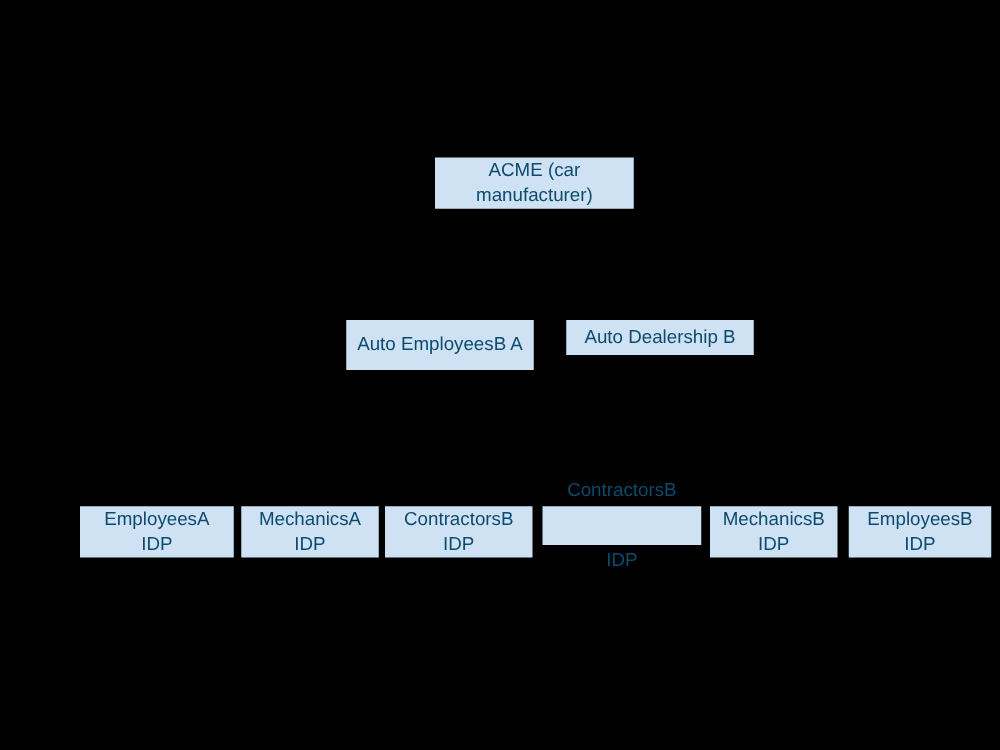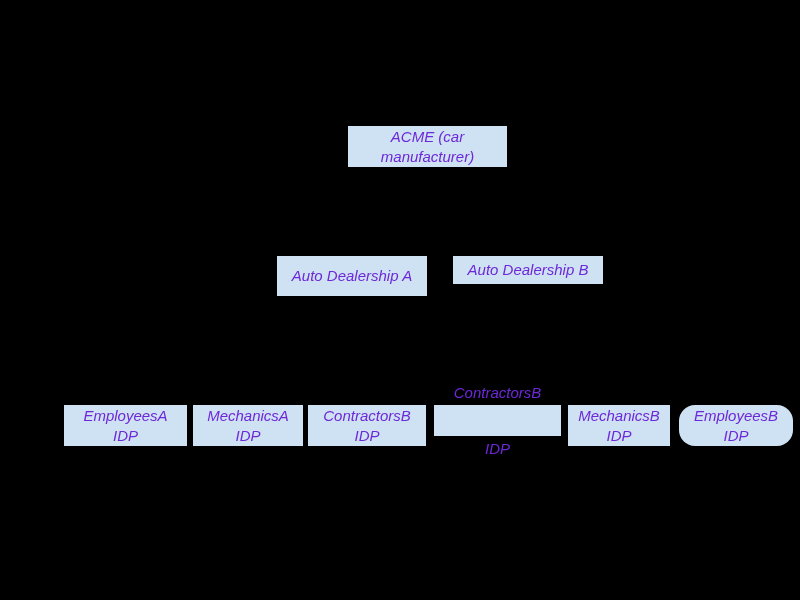--- a/index.html
+++ b/index.html
@@ -11,60 +11,59 @@
     position: relative;
     width: 800px;
     height: 600px;
     background: #000000;
     overflow: hidden;
     font-family: "Liberation Sans", sans-serif;
   }
   .node {
     position: absolute;
     background: #cfe2f3;
-    color: #6d28d9;
+    color: #0c4a6e;
     display: flex;
     flex-direction: column;
     align-items: center;
     justify-content: center;
     text-align: center;
     font-size: 15px;
     line-height: 20px;
     box-sizing: border-box;
-    font-style: italic;
   }
   .node-line {
     display: block;
     white-space: nowrap;
   }
   
   .pos-acme          { left: 348px; top: 126px; width: 159px; height: 41px; }
   
   .pos-dealership-a  { left: 277px; top: 256px; width: 150px; height: 40px; }
   .pos-dealership-b  { left: 453px; top: 256px; width: 150px; height: 28px; }
   
   .pos-employees-a   { left: 64px;  top: 405px; width: 123px; height: 41px; }
   .pos-mechanics-a   { left: 193px; top: 405px; width: 110px; height: 41px; align-items: center; }
   .pos-contractors-a { left: 308px; top: 405px; width: 118px; height: 41px; }
   .pos-contractors-b { left: 434px; top: 405px; width: 127px; height: 31px; gap: 36px; }
   .pos-mechanics-b   { left: 568px; top: 405px; width: 102px; height: 41px; }
-  .pos-employees-b   { left: 679px; top: 405px; width: 114px; height: 41px; border-radius: 16px; }
+  .pos-employees-b   { left: 679px; top: 405px; width: 114px; height: 41px; }
 </style>
 </head>
 <body>
 
 <div class="canvas">
 
   <div class="node pos-acme">
     <span class="node-line">ACME (car</span>
     <span class="node-line">manufacturer)</span>
   </div>
 
   <div class="node pos-dealership-a">
-    <span class="node-line">Auto Dealership A</span>
+    <span class="node-line">Auto EmployeesB A</span>
   </div>
 
   <div class="node pos-dealership-b">
     <span class="node-line">Auto Dealership B</span>
   </div>
 
   <div class="node pos-employees-a">
     <span class="node-line">EmployeesA</span>
     <span class="node-line">IDP</span>
   </div>

